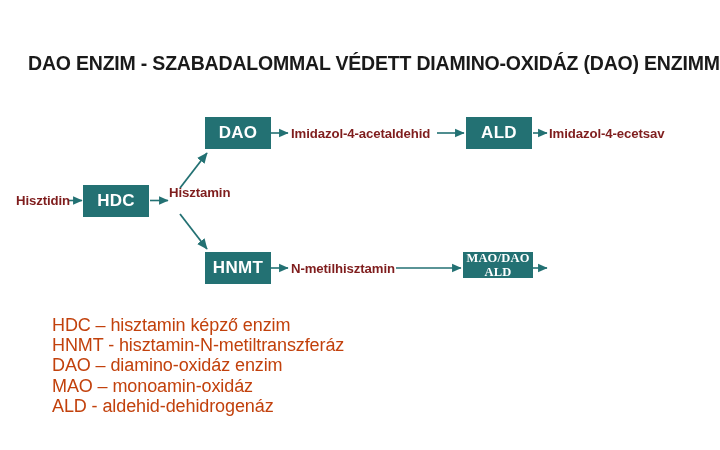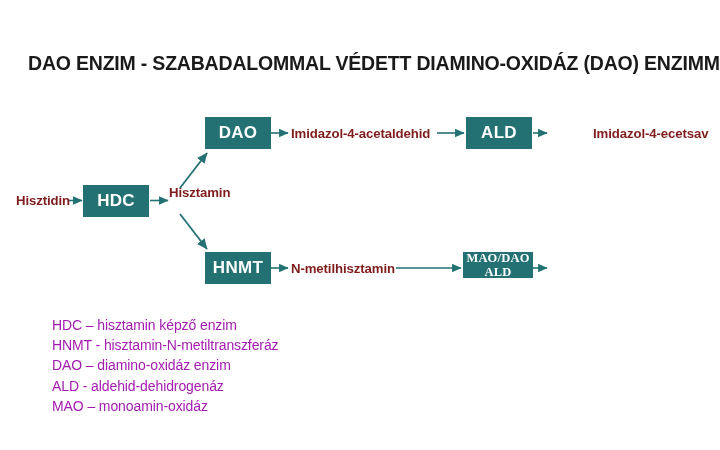--- a/index.html
+++ b/index.html
@@ -75,23 +75,23 @@
   }
 
   
   .legend {
     position: absolute;
     left: 52px;
     top: 315px;
     width: 420px;
   }
   .legend-line {
-    font-size: 14px;
+    font-size: 18px;
     line-height: 20.2px;
-    color: #a21caf;
+    color: #c2410c;
     white-space: nowrap;
     letter-spacing: -0.1px;
   }
 </style>
 </head>
 <body>
 
 <div id="canvas">
 
   <div class="title">DAO ENZIM - SZABADALOMMAL VÉDETT DIAMINO-OXIDÁZ (DAO) ENZIMMEL</div>
@@ -123,21 +123,21 @@
 
     <line x1="533" y1="268" x2="547" y2="268" stroke="#237173" stroke-width="1.6" marker-end="url(#ah)"></line>
   </svg>
 
   <div class="mlabel" style="left:16px; top:200px;">Hisztidin</div>
 
   <div class="mlabel" style="left:169px; top:192px;">Hisztamin</div>
 
   <div class="mlabel" style="left:291px; top:133px;">Imidazol-4-acetaldehid</div>
 
-  <div class="mlabel" style="left:549px; top:133px;margin-left:44px;">Imidazol-4-ecetsav</div>
+  <div class="mlabel" style="left:549px; top:133px;">Imidazol-4-ecetsav</div>
 
   <div class="mlabel" style="left:291px; top:268px;">N-metilhisztamin</div>
 
 
   <div class="node node-1line" style="left:83px; top:185px; width:66px; height:32px;">
     <span>HDC</span>
   </div>
 
   <div class="node node-1line" style="left:205px; top:117px; width:66px; height:32px;">
     <span>DAO</span>
@@ -153,17 +153,17 @@
 
   <div class="node node-2line" style="left:463px; top:252px; width:70px; height:26px;font-family:Liberation Serif, serif;">
     <span>MAO/DAO</span>
     <span>ALD</span>
   </div>
 
   <div class="legend">
     <div class="legend-line">HDC – hisztamin képző enzim</div>
     <div class="legend-line">HNMT - hisztamin-N-metiltranszferáz</div>
     <div class="legend-line">DAO – diamino-oxidáz enzim</div>
+    <div class="legend-line">MAO – monoamin-oxidáz</div>
     <div class="legend-line">ALD - aldehid-dehidrogenáz</div>
-    <div class="legend-line">MAO – monoamin-oxidáz</div>
   </div>
 
 </div>
 
 </body></html>

